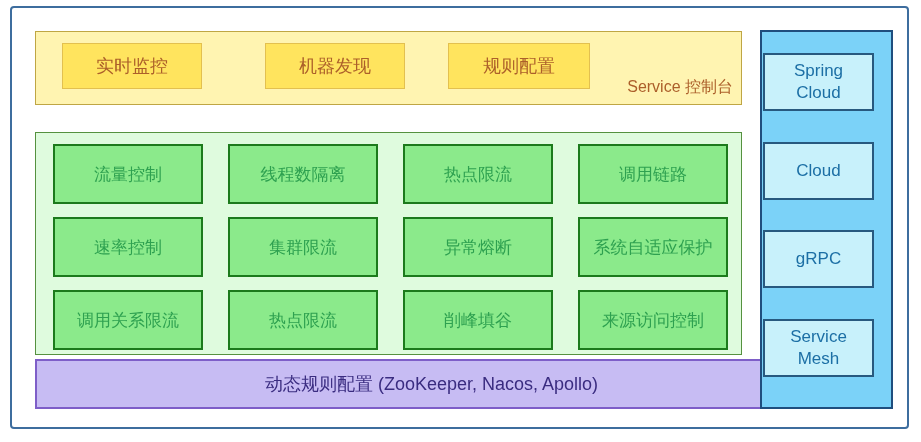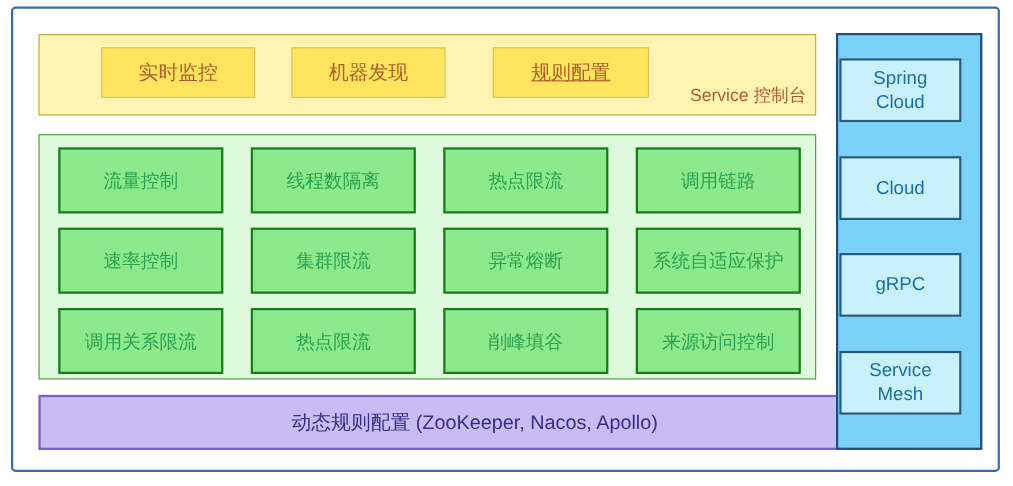--- a/index.html
+++ b/index.html
@@ -37,34 +37,34 @@
     position: absolute;
     top: 11px;
     width: 140px; height: 46px;
     background: var(--console-button-bg, #FFE45E);
     border: 1px solid var(--console-button-border, #E3C04F);
     box-sizing: border-box;
     display: flex; align-items: center; justify-content: center;
     color: var(--console-text, #AC5F2A);
     font-size: 18px;
   }
-  .console-btn.b1 { left: 56px; }
+  .console-btn.b1 { left: 26px; }
   .console-btn.b2 { left: 229px; }
-  .console-btn.b3 { left: 412px; width: 142px; text-decoration: underline; }
+  .console-btn.b3 { left: 412px; width: 142px; }
   .console-title {
     position: absolute;
     right: 8px; bottom: 6px;
     color: var(--console-text, #AC5F2A);
     font-size: 16px;
     white-space: nowrap;
   }
   
   .cap-panel {
     position: absolute;
-    left: 35px; top: 122px;
+    left: 35px; top: 132px;
     width: 707px; height: 223px;
     background: var(--capabilities-bg, #DFFBDE);
     border: 1px solid var(--capabilities-border, #55913F);
     box-sizing: border-box;
     display: grid;
     grid-template-columns: repeat(4, 150px);
     grid-auto-rows: 60px;
     column-gap: 25px;
     row-gap: 13px;
     padding: 11px 13px 5px 17px;

